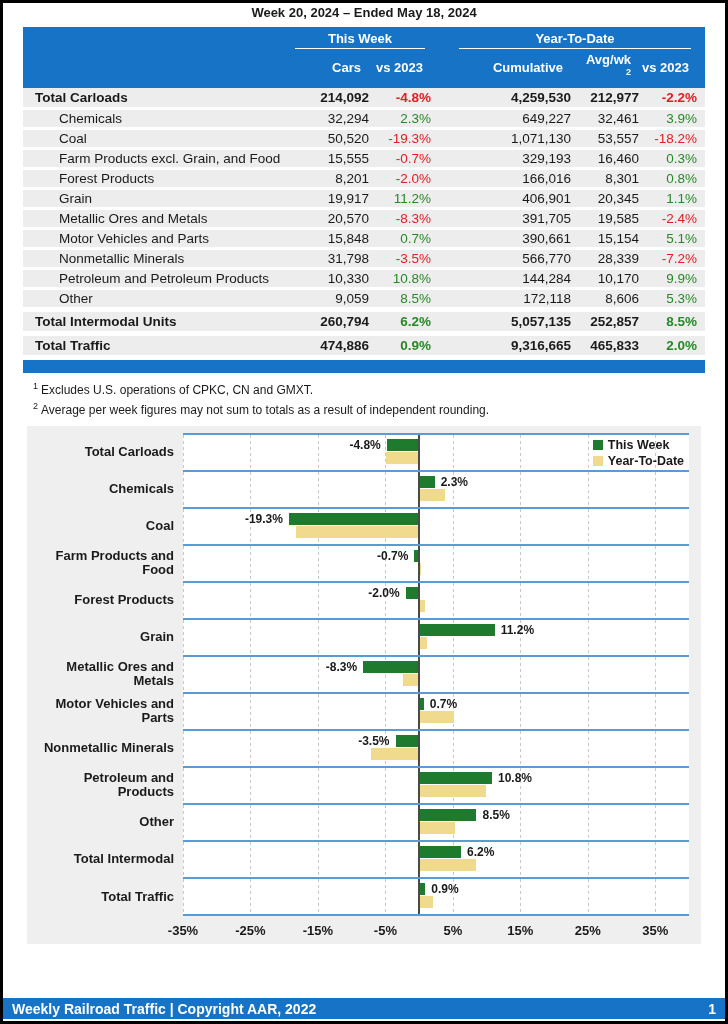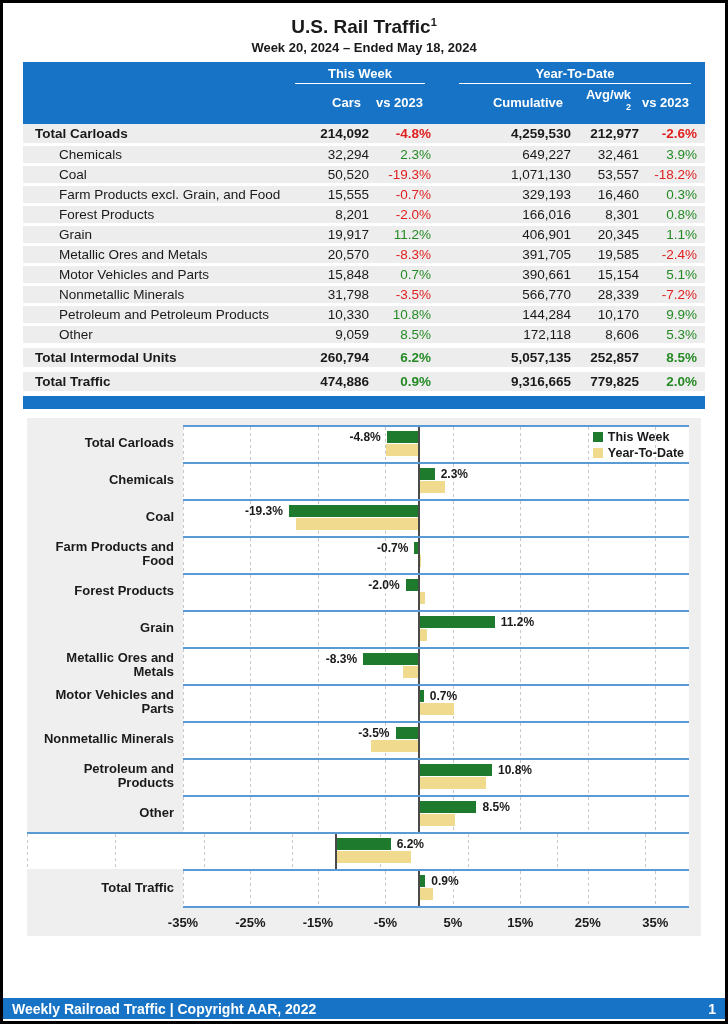--- a/index.html
+++ b/index.html
@@ -69,21 +69,20 @@
     color:#fff; font-weight:bold; font-size:14px;
     display:flex; align-items:center; justify-content:space-between; padding:0 9px;
   }
   :root { --blue:#1673C5; }
 </style>
 </head>
 <body>
 
 <div class="page">
 
-  <div class="doc-title"><span>U.S. Rail Traffic</span><sup>1</sup></div>
   <div class="doc-subtitle">Week 20, 2024 – Ended May 18, 2024</div>
 
   <div class="rail-table">
     <div class="thead">
       <div class="thead-groups">
         <div></div>
         <div class="group-cell">This Week</div>
         <div></div>
         <div class="group-cell">Year-To-Date</div>
       </div>
@@ -98,21 +97,21 @@
       </div>
     </div>
     <div id="table-body">
         <div class="grid-row t-row total">
           <span class="row-label">Total Carloads</span>
           <span class="num">214,092</span>
           <span class="num neg">-4.8%</span>
           <span></span>
           <span class="num">4,259,530</span>
           <span class="num">212,977</span>
-          <span class="num neg">-2.6%</span>
+          <span class="num neg">-2.2%</span>
         </div>
         <div class="grid-row t-row sub">
           <span class="row-label">Chemicals</span>
           <span class="num">32,294</span>
           <span class="num pos">2.3%</span>
           <span></span>
           <span class="num">649,227</span>
           <span class="num">32,461</span>
           <span class="num pos">3.9%</span>
         </div>
@@ -205,28 +204,32 @@
           <span class="num">5,057,135</span>
           <span class="num">252,857</span>
           <span class="num pos">8.5%</span>
         </div>
         <div class="grid-row t-row total gap-before">
           <span class="row-label">Total Traffic</span>
           <span class="num">474,886</span>
           <span class="num pos">0.9%</span>
           <span></span>
           <span class="num">9,316,665</span>
-          <span class="num">779,825</span>
+          <span class="num">465,833</span>
           <span class="num pos">2.0%</span>
         </div>
       </div>
   </div>
 
   <div class="blue-bar"></div>
 
+  <div class="footnotes">
+    <div class="footnote"><sup>1</sup><span>Excludes U.S. operations of CPKC, CN and GMXT.</span></div>
+    <div class="footnote"><sup>2</sup><span>Average per week figures may not sum to totals as a result of independent rounding.</span></div>
+  </div>
 
 
   <div class="chart-block">
     <div id="chart-bands">
         <div class="band-row">
           <div class="band-label">Total Carloads</div>
           <div class="band-plot">
             <div class="gridline" style="left: 0%;"></div>
             <div class="gridline" style="left: 13.3333%;"></div>
             <div class="gridline" style="left: 26.6667%;"></div>
@@ -415,20 +418,21 @@
             <div class="gridline" style="left: 66.6667%;"></div>
             <div class="gridline" style="left: 80%;"></div>
             <div class="gridline" style="left: 93.3333%;"></div>
             <div class="bar wk" style="background: rgb(30, 122, 45); left: 46.6667%; width: 11.3333%;"></div>
             <div class="bar ytd" style="background: rgb(240, 218, 142); left: 46.6667%; width: 7.06667%;"></div>
             <span class="bar-value-label" style="left: calc(58% + 6px);">8.5%</span>
             <div class="zero-line" style="left: calc(46.6667% - 1px);"></div>
           </div>
         </div>
         <div class="band-row">
+          <div class="band-label">Total Intermodal</div>
           <div class="band-plot">
             <div class="gridline" style="left: 0%;"></div>
             <div class="gridline" style="left: 13.3333%;"></div>
             <div class="gridline" style="left: 26.6667%;"></div>
             <div class="gridline" style="left: 40%;"></div>
             <div class="gridline" style="left: 53.3333%;"></div>
             <div class="gridline" style="left: 66.6667%;"></div>
             <div class="gridline" style="left: 80%;"></div>
             <div class="gridline" style="left: 93.3333%;"></div>
             <div class="bar wk" style="background: rgb(30, 122, 45); left: 46.6667%; width: 8.26667%;"></div>

